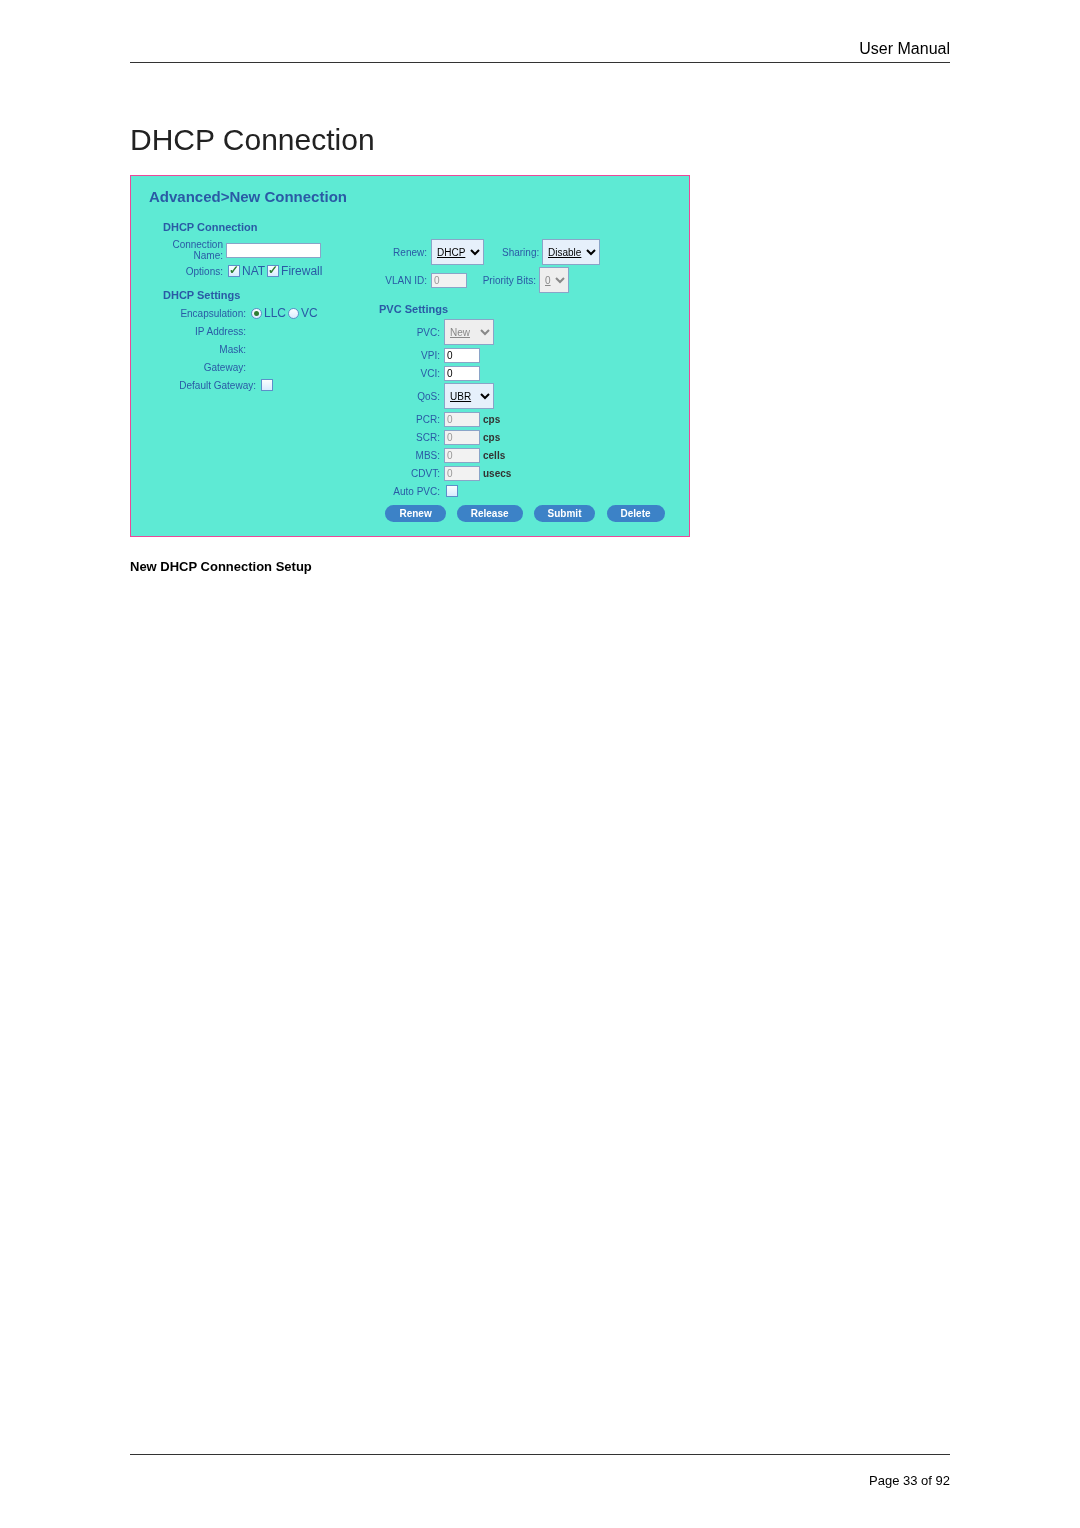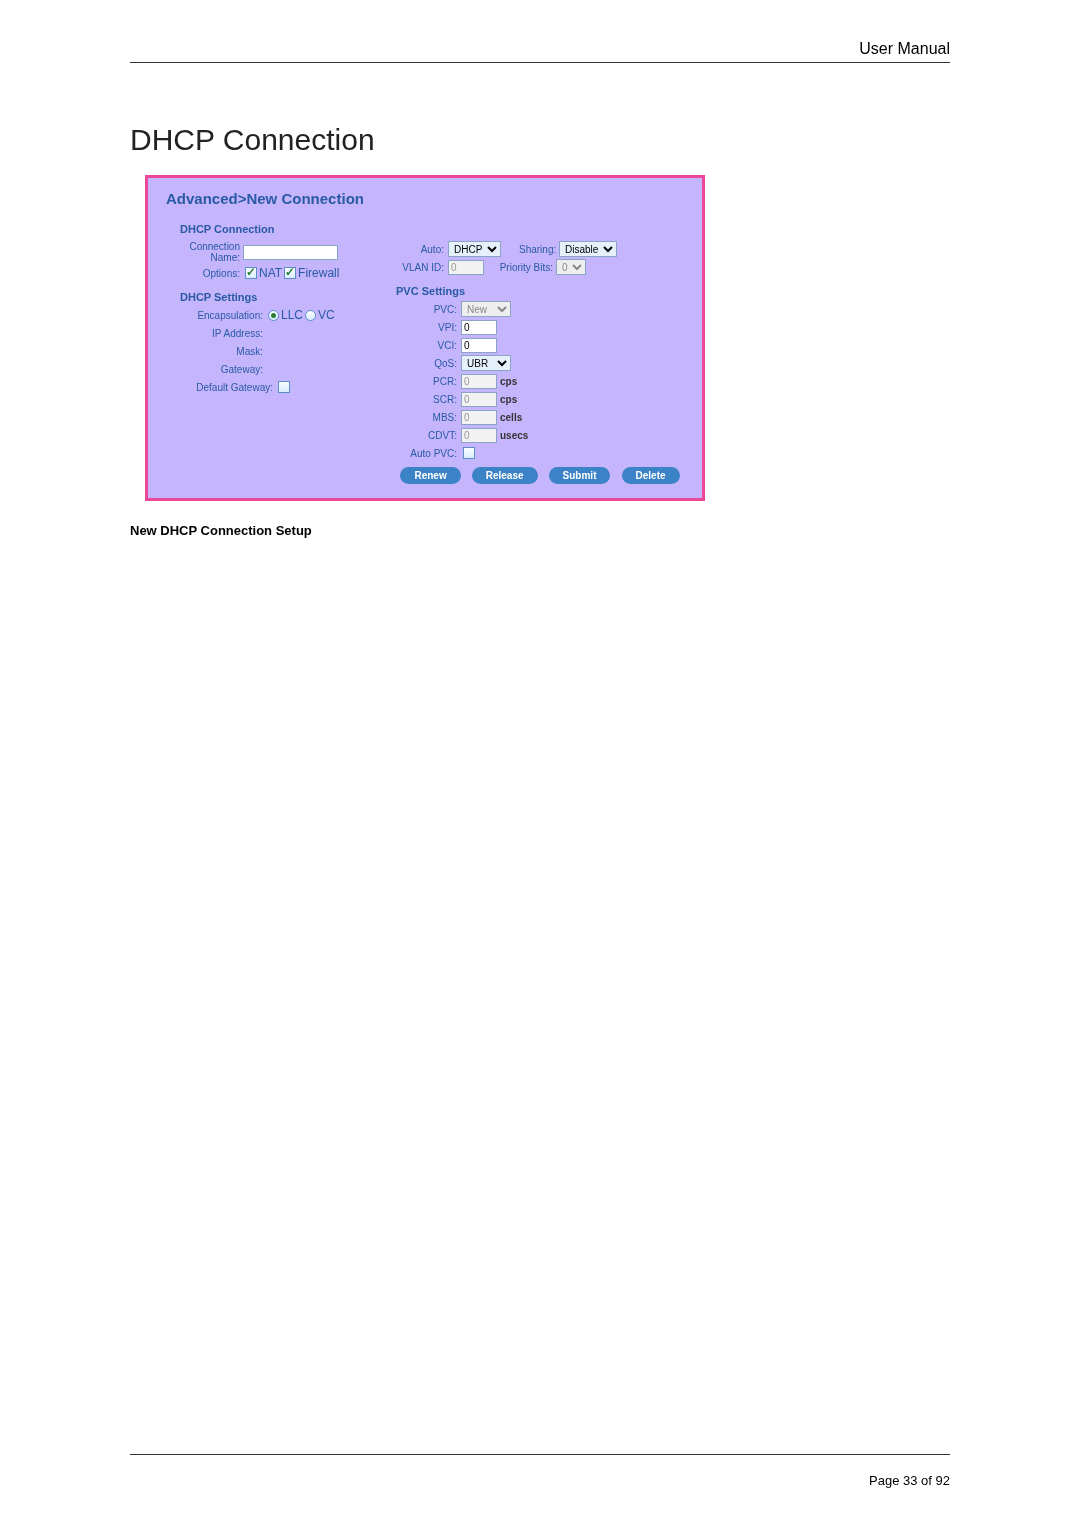--- a/index.html
+++ b/index.html
@@ -29,25 +29,24 @@
     color: #222;
   }
   .body-text {
     font-size: 19px;
     line-height: 1.9;
     color: #222;
     margin-bottom: 26px;
   }
   .panel-outer {
     width: 560px;
-    border: 3px solid #ec4899;
-    background: #c4b5fd;
+    border: 1px solid #ec4899;
+    background: #5eead4;
     padding: 12px 18px 14px 18px;
     font-size: 11px;
-    margin-left: 15px;
   }
   .panel-title {
     color: #2a5aa5;
     font-weight: bold;
     font-size: 15px;
     padding-bottom: 8px;
     margin-bottom: 4px;
   }
   .sub-title {
     color: #2a5aa5;
@@ -91,22 +90,23 @@
     width: 95px;
     background: #fff;
   }
   .txt-input-sm { width: 36px; }
   .txt-input-num { width: 36px; background:#fff; }
   .txt-input-dis { background:#f2f2f2; color:#999; }
   .sel {
     font-size: 10px;
     border: 1px solid #8aa4c8;
     background: #e6f0fb;
-    height: 16px;
+    height: 26px;
     padding: 0 1px;
+    text-decoration: underline;
   }
   .sel-dis { background:#eee; color:#888; }
   .chk {
     width: 12px; height: 12px; display:inline-block;
     border: 1px solid #5e8ec9;
     background: linear-gradient(#fafeff,#d9ecff);
     position: relative;
     margin: 0 2px;
     vertical-align: middle;
   }
@@ -198,21 +198,21 @@
             <span class="lbl2" style="width:86px;">Gateway:</span>
           </div>
         <div class="row">
           <span class="lbl2" style="width:96px;">Default Gateway:</span>
           <span class="chk"></span>
         </div>
       </div>
 
       <div class="col-right">
         <div class="row">
-          <span class="lbl" style="width:52px;">Auto:</span>
+          <span class="lbl" style="width:52px;">Renew:</span>
           <select class="sel"><option>DHCP</option></select>
           <span class="lbl2" style="width:58px; padding-left:18px;">Sharing:</span>
           <select class="sel"><option>Disable</option></select>
         </div>
         <div class="row">
           <span class="lbl" style="width:52px;">VLAN ID:</span>
           <input class="txt-input txt-input-sm txt-input-dis" value="0" style="">
           <span class="lbl2" style="width:72px; padding-left:14px;">Priority Bits:</span>
           <select class="sel sel-dis"><option>0</option></select>
         </div>

